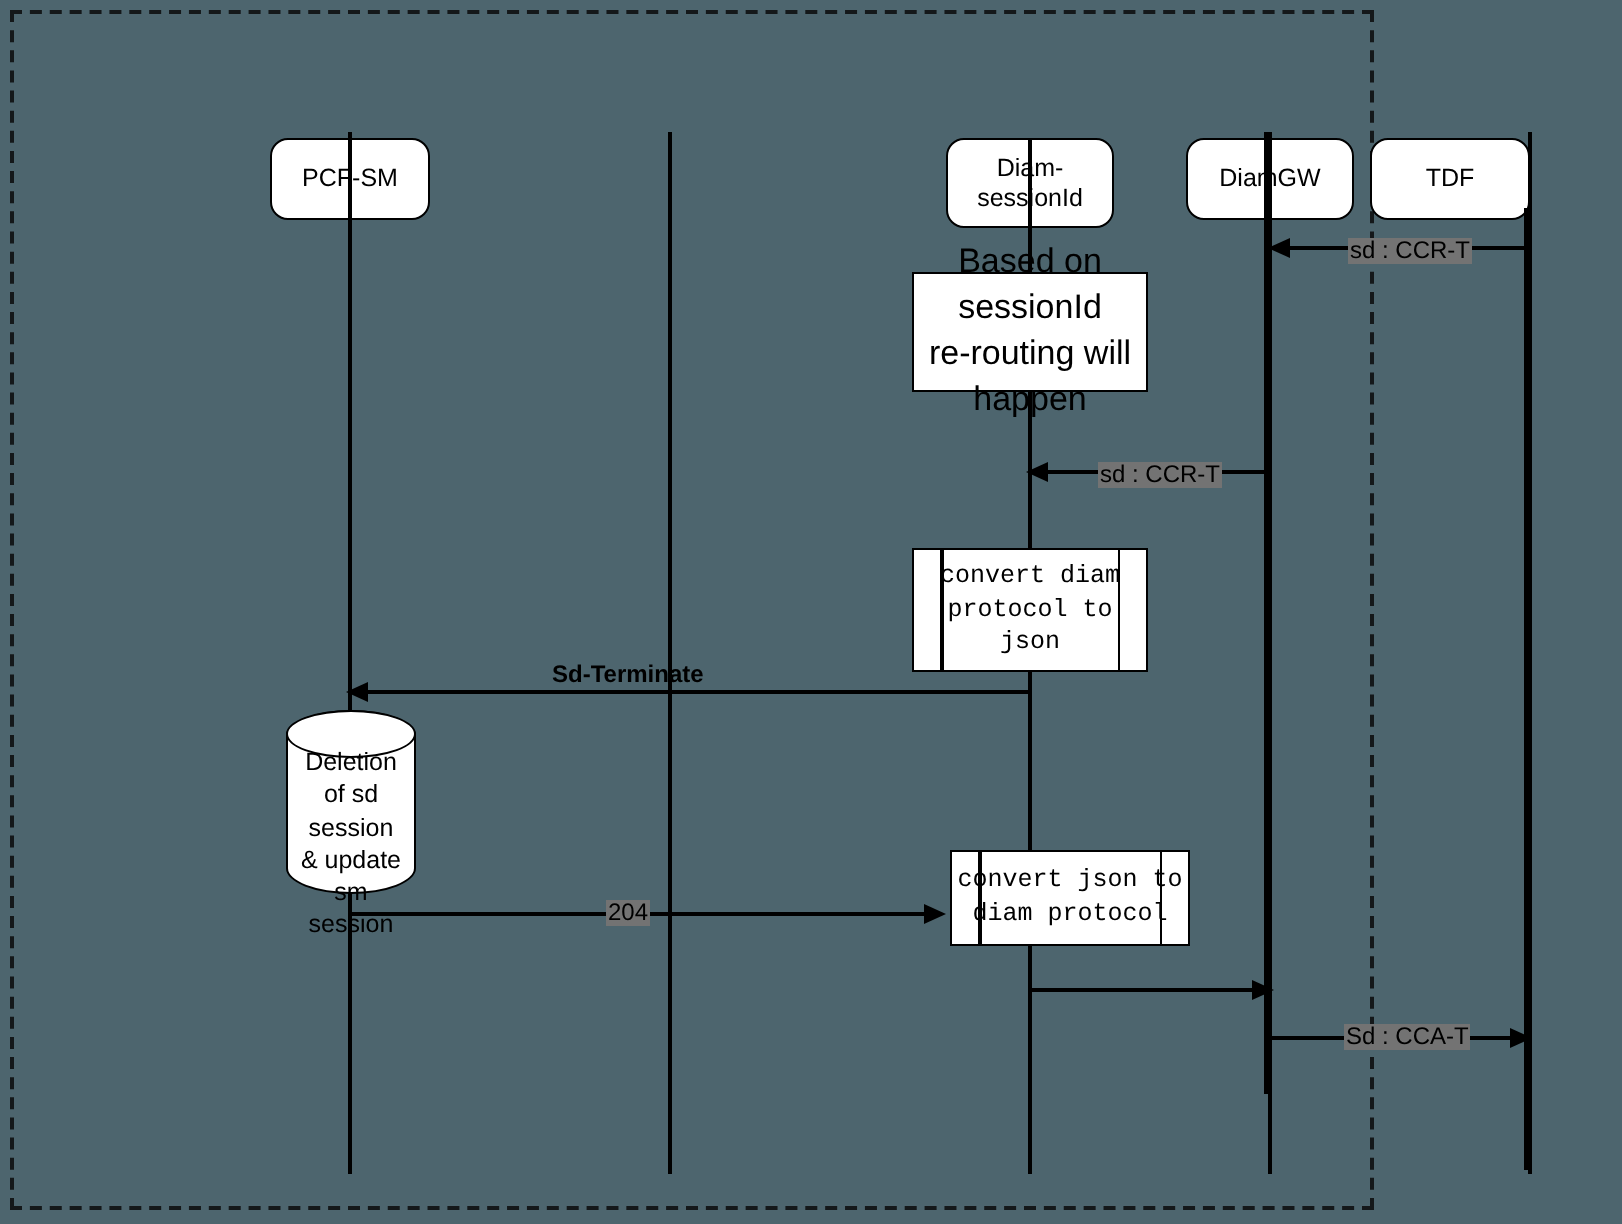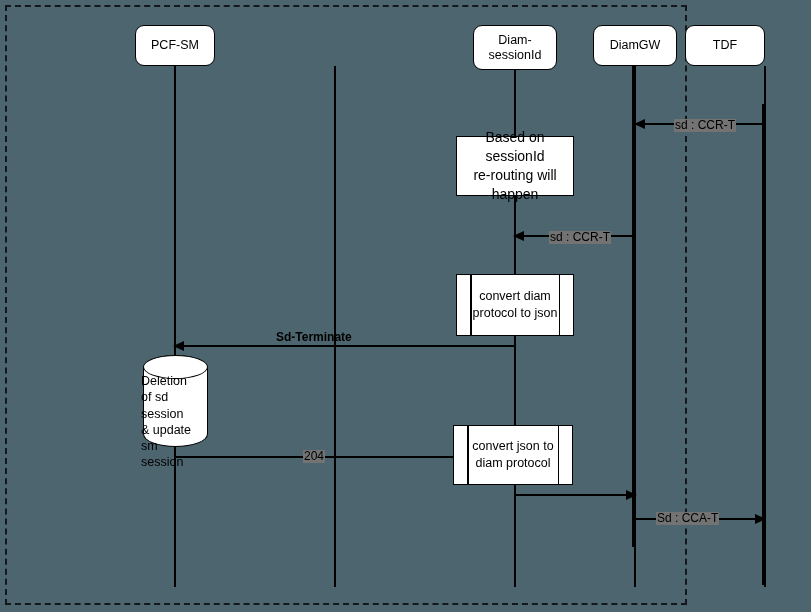--- a/index.html
+++ b/index.html
@@ -32,20 +32,21 @@
     border-radius: 9px;
     box-sizing: border-box;
     display: flex;
     align-items: center;
     justify-content: center;
     text-align: center;
     font-size: 12.5px;
     color: #000000;
     line-height: 1.15;
     padding: 2px 4px;
+    margin-top: 44px;
   }
 
   
   .lifeline-stem {
     position: absolute;
     background: #000000;
     width: 1.5px;
   }
   
   .activation {
@@ -57,40 +58,41 @@
   
   .note-box {
     position: absolute;
     background: #ffffff;
     border: 1.5px solid #000000;
     box-sizing: border-box;
     display: flex;
     align-items: center;
     justify-content: center;
     text-align: center;
-    font-size: 14px;
+    font-size: 17px;
     color: #000000;
     line-height: 1.35;
     padding: 3px 6px;
     white-space: pre-line;
   }
   
   .proc-box {
     position: absolute;
     background: #ffffff;
     border: 1.5px solid #000000;
     box-sizing: border-box;
     display: flex;
     align-items: center;
     justify-content: center;
     text-align: center;
     font-size: 12.5px;
     color: #000000;
     line-height: 1.35;
     white-space: pre-line;
+    font-family: Liberation Mono, monospace;
   }
   .proc-box::before,
   .proc-box::after {
     content: "";
     position: absolute;
     top: 0; bottom: 0;
     width: 1.5px;
     background: #000000;
   }
   .proc-box::before { left: 13px; }
@@ -106,20 +108,21 @@
   }
   .cylinder-cap {
     position: absolute;
     background: #ffffff;
     border: 1.5px solid #000000;
     border-radius: 50%;
     box-sizing: border-box;
   }
   .cylinder-text {
     position: absolute;
+    text-align: center;
     font-size: 12.5px;
     color: #000000;
     line-height: 1.3;
     white-space: pre-line;
     pointer-events: none;
   }
 
   
   .msg-line {
     position: absolute;
@@ -218,26 +221,26 @@
 of sd
 session
 &amp; update
 sm
 session</div>
 
   <div class="msg-line" style="left:175px; top:456px; width:288px;"></div>
   <div class="arrowhead right" style="left:462px; top:452px;"></div>
   <div class="msg-label" style="left:303px; top:450px;">204</div>
 
-  <div class="proc-box" style="left:453px; top:425px; width:120px; height:60px;">
+  <div class="proc-box" style="left:475px; top:425px; width:120px; height:48px;">
     <span style="position:relative; z-index:2;">convert json to
 diam protocol</span>
   </div>
 
   <div class="msg-line" style="left:514px; top:494px; width:119px;"></div>
   <div class="arrowhead right" style="left:626px; top:490px;"></div>
   <div class="msg-label nobg" style="left:560px; top:478px;"></div>
 
   <div class="msg-line" style="left:636px; top:518px; width:124px;"></div>
   <div class="arrowhead right" style="left:755px; top:514px;"></div>
-  <div class="msg-label" style="left:656px; top:512px;">Sd : CCA-T</div>
+  <div class="msg-label" style="left:672px; top:512px;">Sd : CCA-T</div>
 
 </div>
 
 </body></html>

